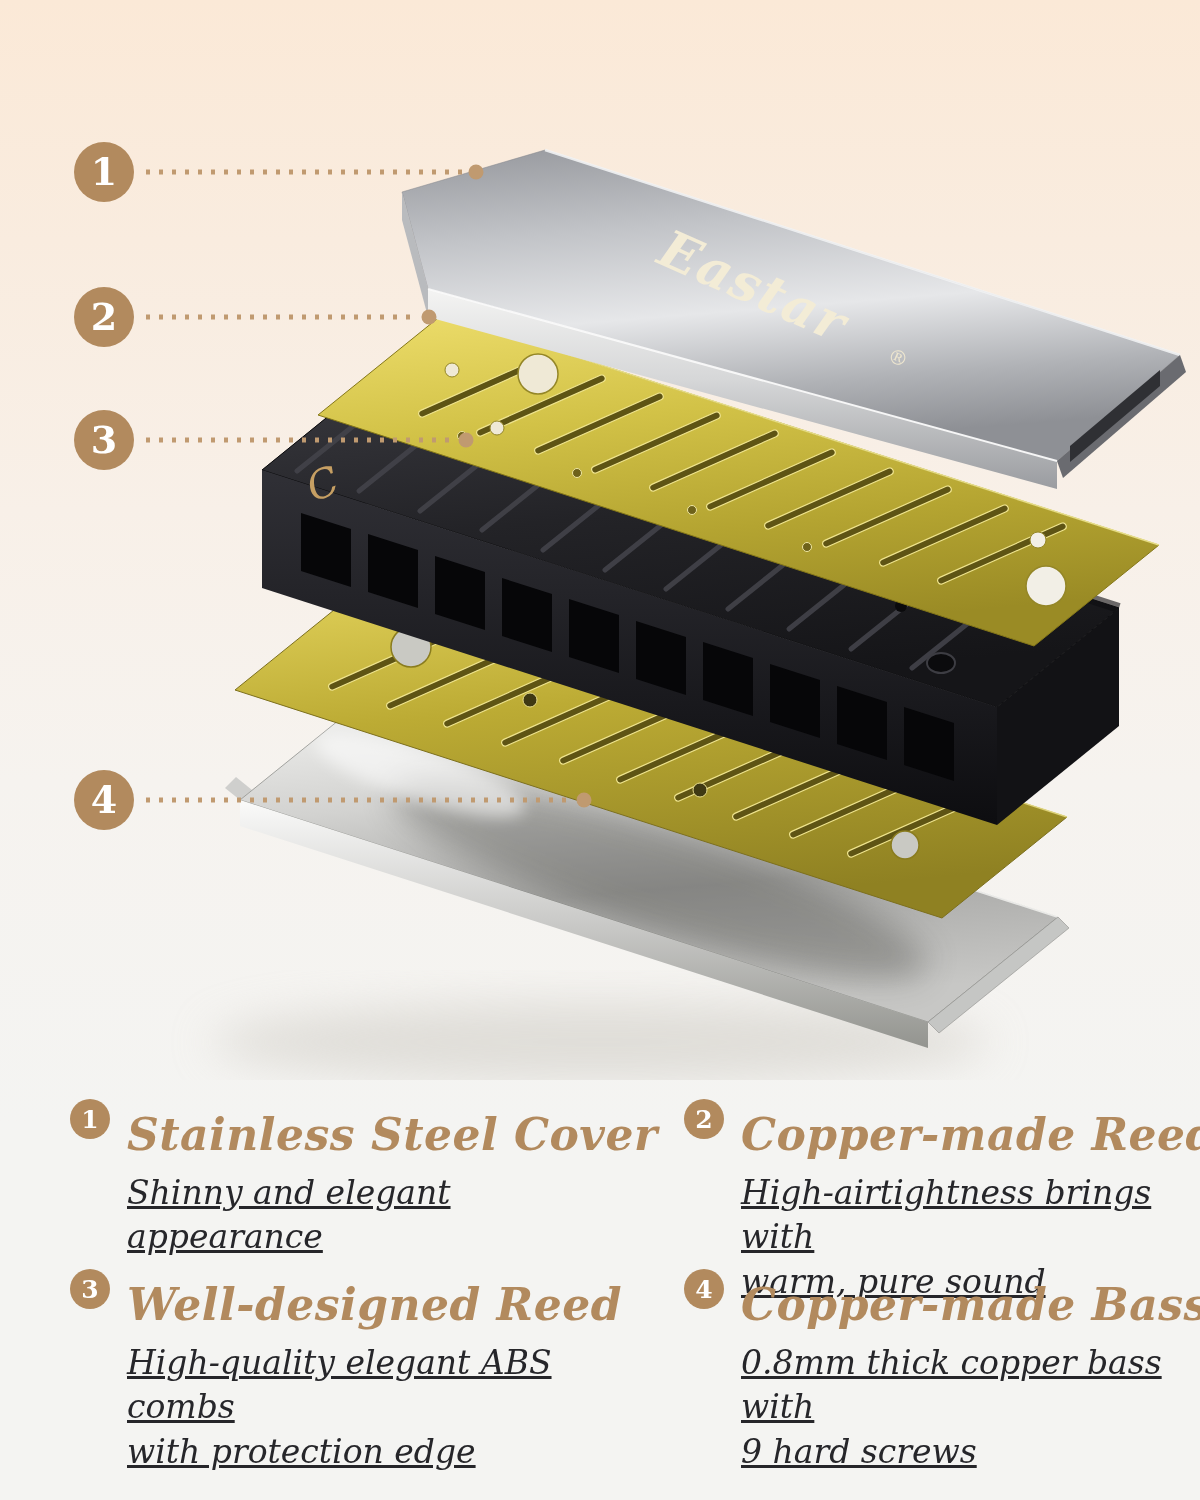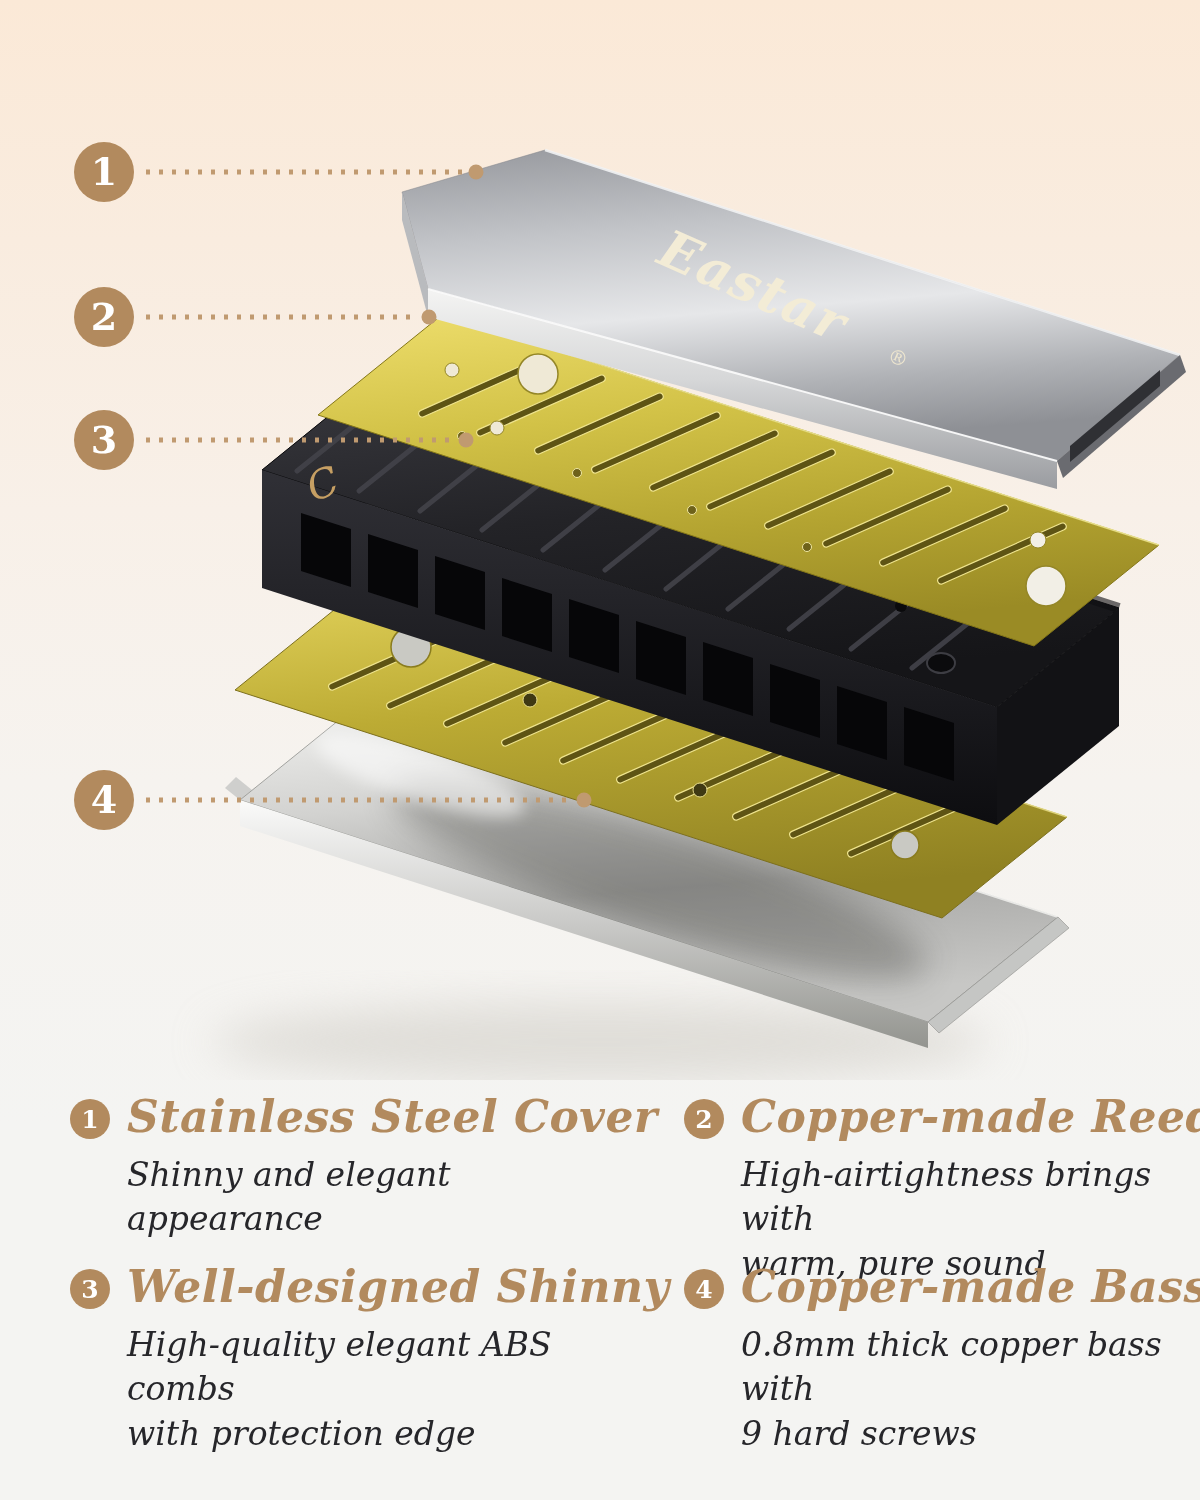--- a/index.html
+++ b/index.html
@@ -16,25 +16,25 @@
   .feat.f3{left:70px;top:182px;}
   .feat.f4{left:684px;top:182px;}
   .bullet{
     width:40px;height:40px;border-radius:50%;background:#b28a5e;flex:none;margin-top:7px;
     display:flex;align-items:center;justify-content:center;
     color:#fff;font-weight:bold;font-size:25px;font-style:normal;
   }
   .ftext{display:block;}
   .ftitle{
     font-size:44px;font-weight:bold;font-style:italic;color:#b28a5e;
-    letter-spacing:0.5px;line-height:1.15;white-space:nowrap;
+    letter-spacing:0.5px;line-height:1.15;white-space:nowrap;margin-top:18px;
   }
   .fdesc{
     margin-top:10px;font-size:33px;font-style:italic;color:#26262a;
-    line-height:1.36;white-space:pre-line;max-width:480px;
+    line-height:1.36;white-space:pre-line;max-width:480px;text-decoration:underline;
   }
   svg text{font-family:"DejaVu Serif","Liberation Serif",serif;}
 </style>
 </head>
 <body>
 
 <svg class="stage" width="1200" height="1080" viewBox="0 0 1200 1080">
   <defs>
     <linearGradient id="gSteel" x1="0" y1="0" x2="0.2" y2="1">
       <stop offset="0" stop-color="#96989d"></stop>
@@ -246,21 +246,21 @@
     <div class="bullet">2</div>
     <div class="ftext">
       <div class="ftitle">Copper-made Reed</div>
       <div class="fdesc">High-airtightness brings with
 warm, pure sound</div>
     </div>
   </div>
   <div class="feat f3">
     <div class="bullet">3</div>
     <div class="ftext">
-      <div class="ftitle">Well-designed Shinny</div>
+      <div class="ftitle">Well-designed Reed</div>
       <div class="fdesc">High-quality elegant ABS combs
 with protection edge</div>
     </div>
   </div>
   <div class="feat f4">
     <div class="bullet">4</div>
     <div class="ftext">
       <div class="ftitle">Copper-made Bass</div>
       <div class="fdesc">0.8mm thick copper bass with
 9 hard screws</div>

